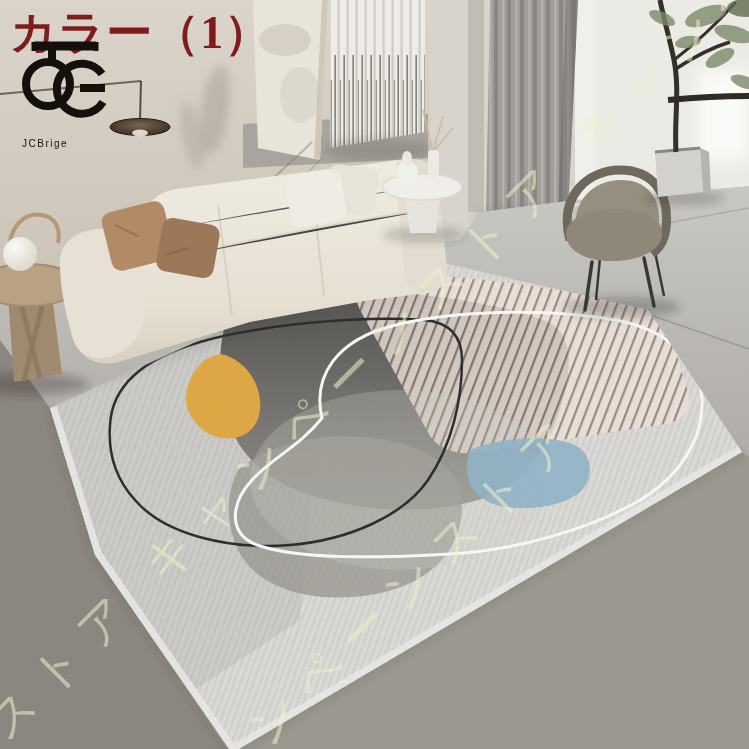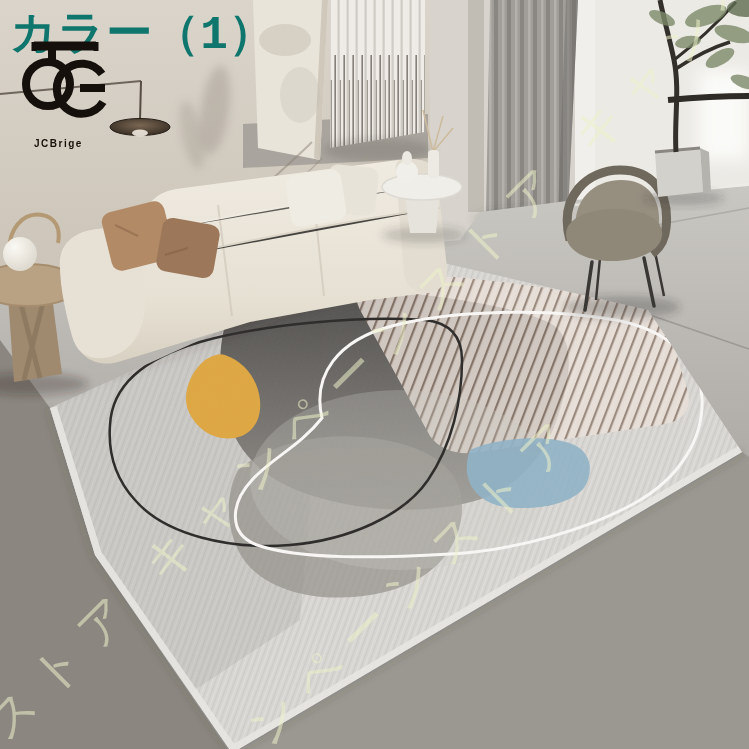--- a/index.html
+++ b/index.html
@@ -6,24 +6,24 @@
   .stage{position:relative;width:749px;height:749px;overflow:hidden;
          font-family:"Liberation Sans","DejaVu Sans",sans-serif;background:#d5cec4;}
   .stage svg.scene{position:absolute;left:0;top:0;z-index:1;}
   .wm{position:absolute;z-index:3;white-space:nowrap;pointer-events:none;
       font-family:"DejaVu Sans","Liberation Sans",sans-serif;
       font-size:48px;font-weight:500;letter-spacing:15px;
       color:rgba(236,240,201,0.55);transform-origin:0 0;transform:rotate(-45deg);width:1400px;}
   .wm.l1{left:-28px;top:708px;}
   .wm.l2{left:-14px;top:962px;}
   .hdr{position:absolute;left:10px;top:2px;z-index:5;}
-  .title{font-size:46px;font-weight:700;color:#0f766e;letter-spacing:1px;
-         font-family:Liberation Mono, monospace;}
+  .title{font-size:46px;font-weight:700;color:#7f1d1d;letter-spacing:1px;
+         font-family:Liberation Serif, serif;}
   .logo{position:absolute;left:-2px;top:36px;width:120px;height:92px;}
-  .logo-text{position:absolute;left:26px;top:100px;font-size:10px;font-weight:700;
+  .logo-text{position:absolute;left:14px;top:100px;font-size:10px;font-weight:400;
              color:#17110c;letter-spacing:1.5px;}
 </style>
 </head>
 <body>
 
 <div class="stage">
 
 <svg class="scene" width="749" height="749" viewBox="0 0 749 749">
   <defs>
     <linearGradient id="wallG" x1="0" y1="0" x2="0" y2="1">

